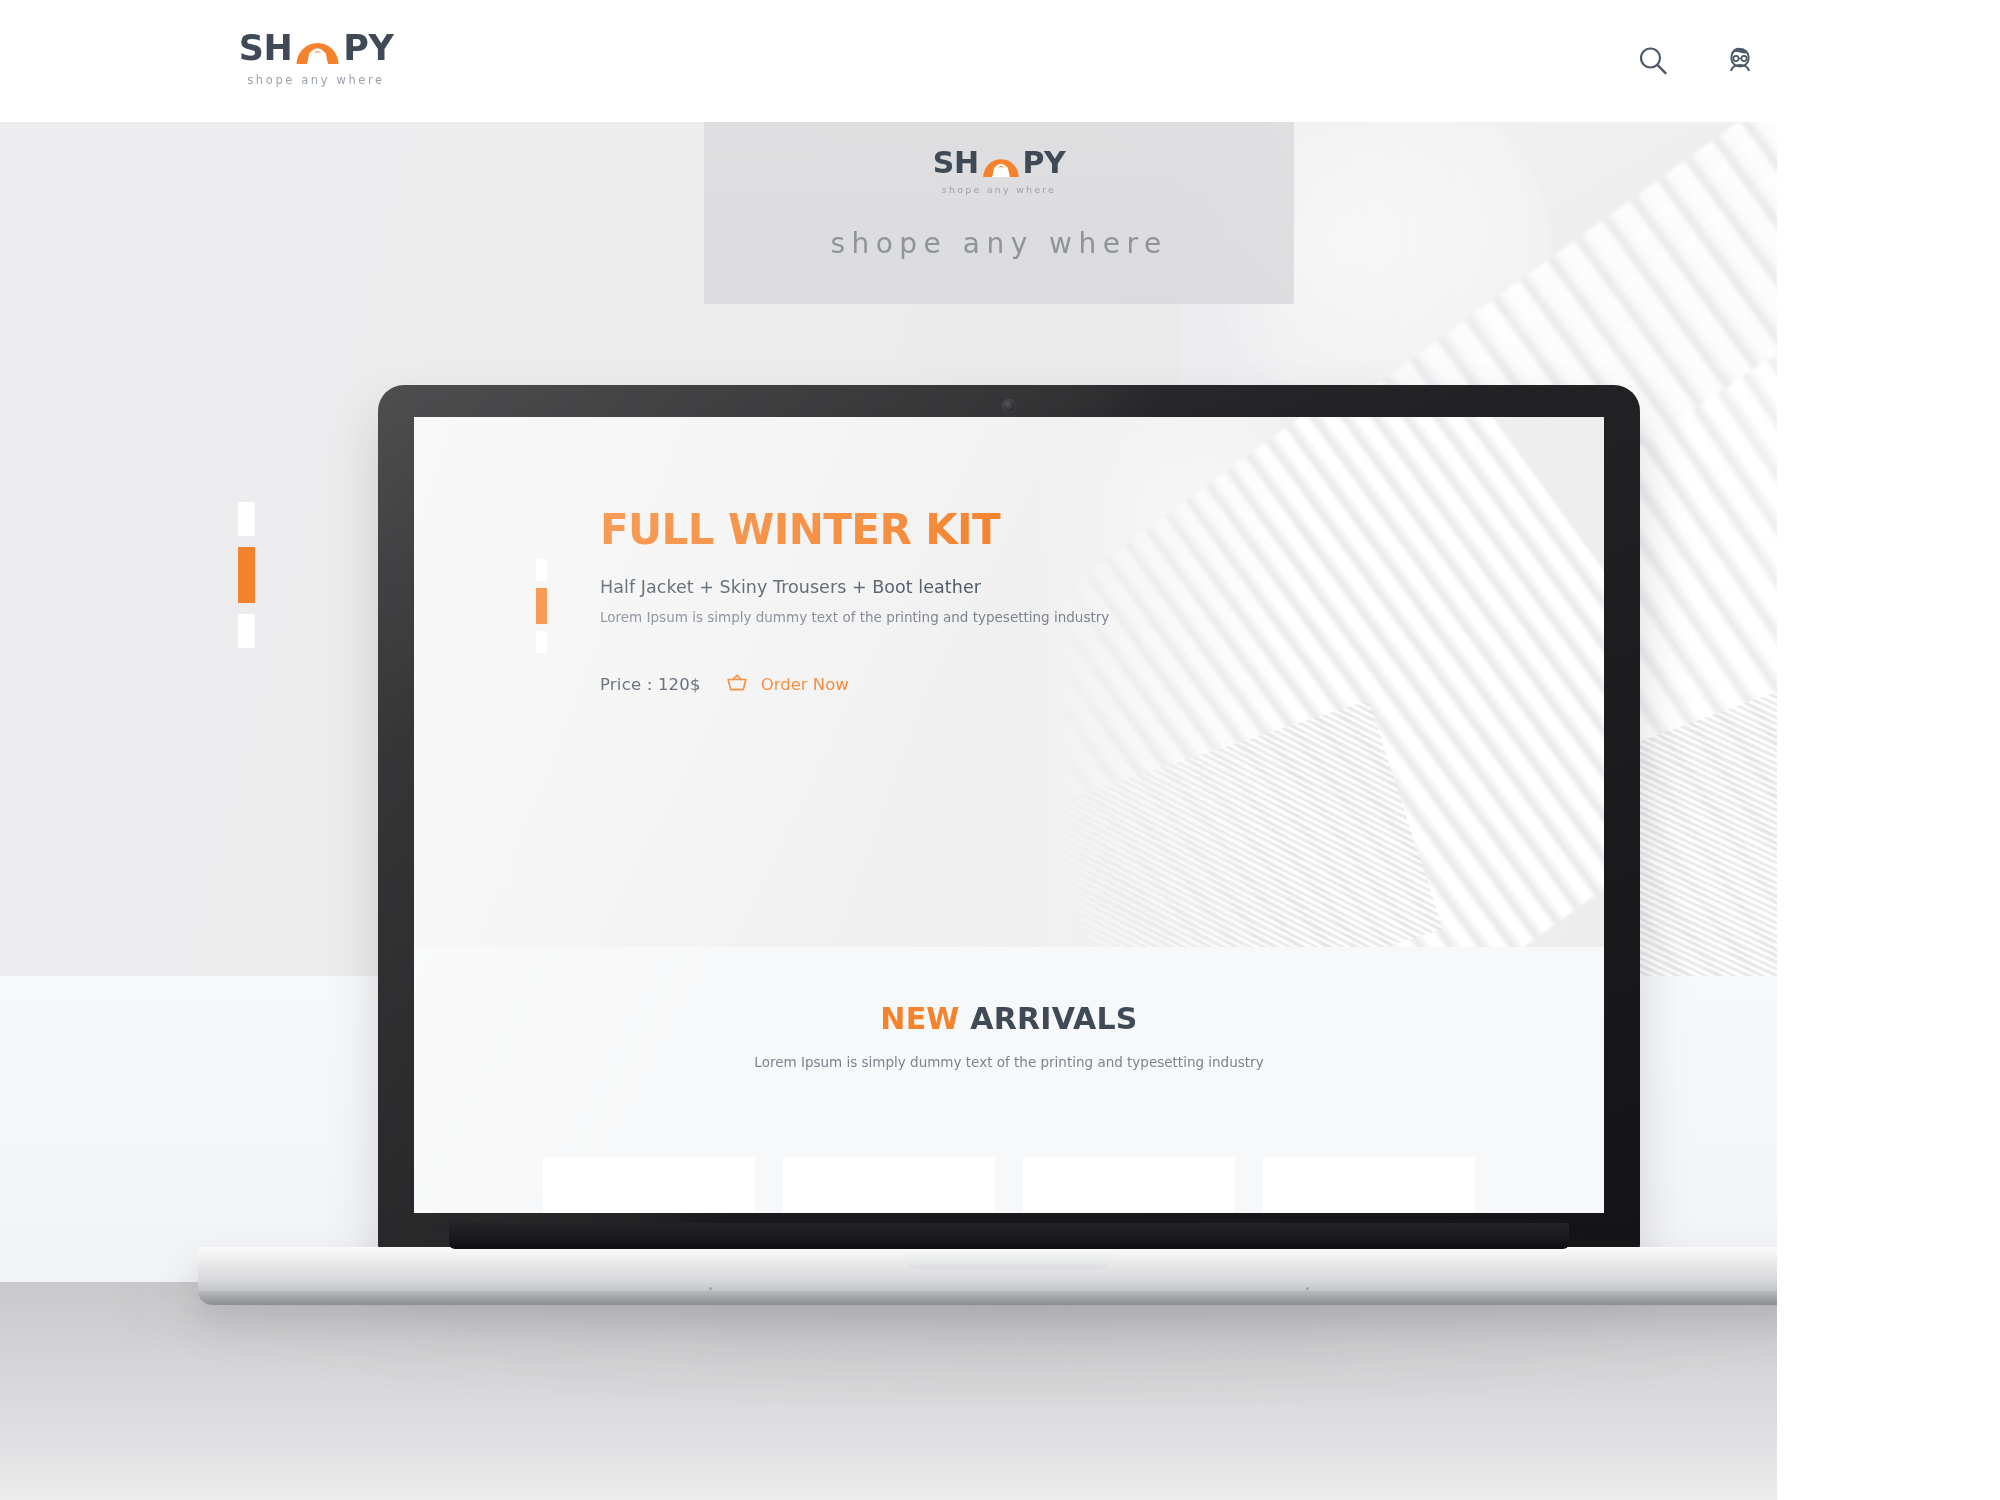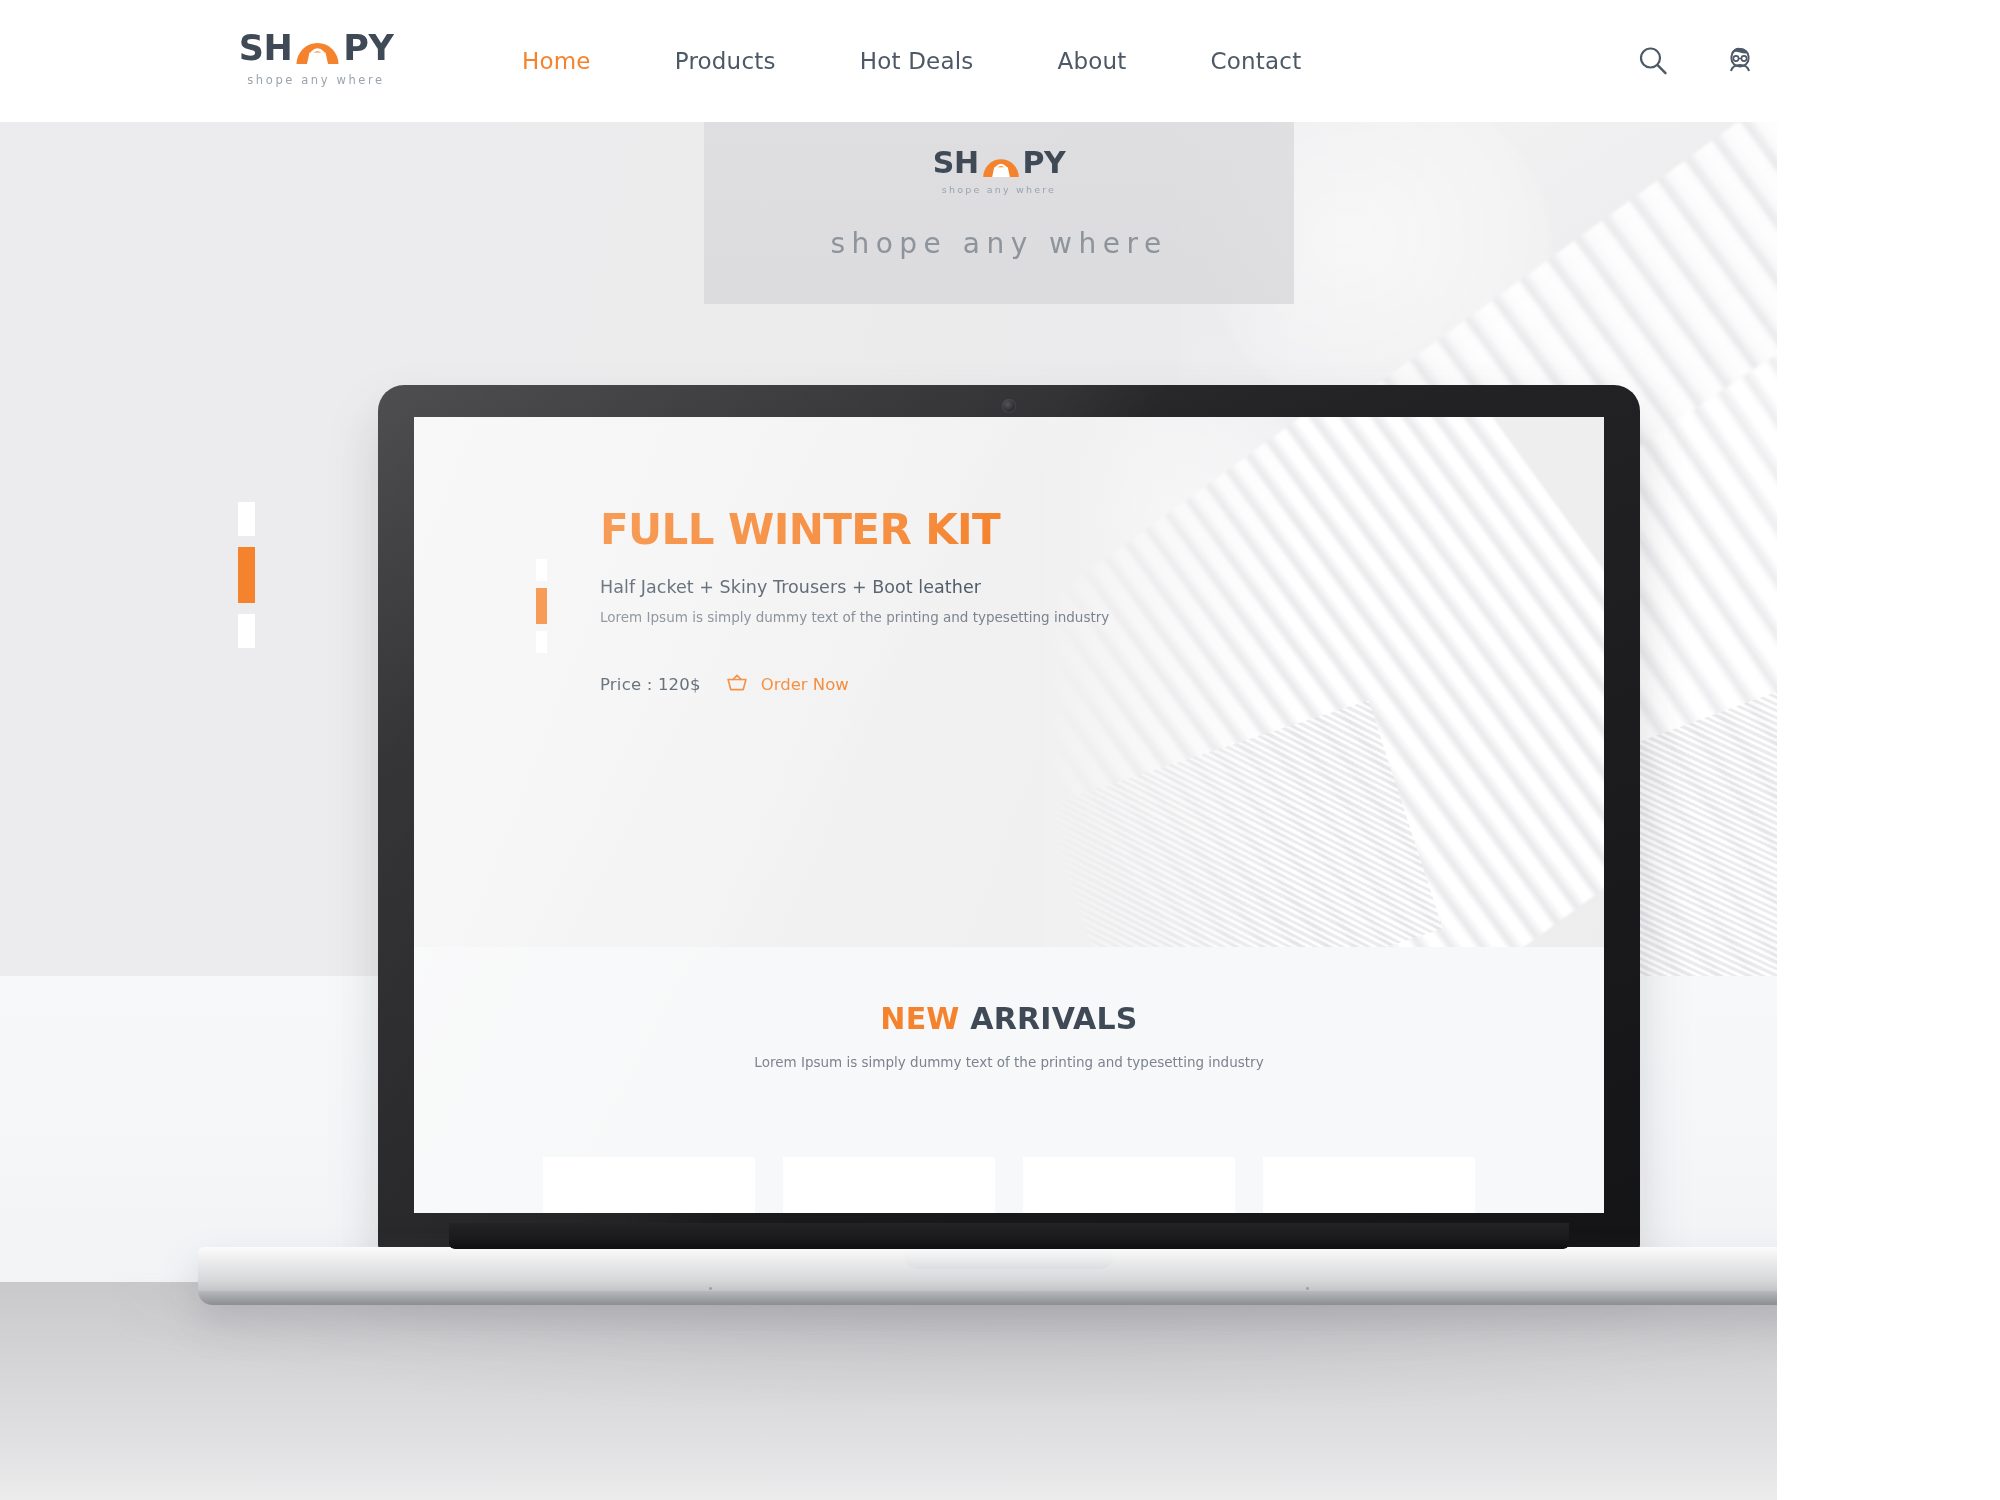--- a/index.html
+++ b/index.html
@@ -530,27 +530,20 @@
             <path d="M1.5 27 A21 21 0 0 1 43.5 27 Z" fill="#f5832d"></path>
             <path d="M12 27 L14.5 15.5 L30.5 15.5 L33 27 Z" fill="#ffffff"></path>
             <path d="M17 15.5 Q22.5 10 28 15.5" fill="none" stroke="#ffffff" stroke-width="2.6" stroke-linecap="round"></path>
           </svg>
         </span>
         <span class="logo-txt">PY</span>
       </div>
       <div class="logo-sub">shope any where</div>
     </div>
 
-    <nav class="nav">
-      <a href="#" class="active">Home</a>
-      <a href="#">Products</a>
-      <a href="#">Hot Deals</a>
-      <a href="#">About</a>
-      <a href="#">Contact</a>
-    </nav>
 
     <div class="header-icons">
 
       <span class="hicon">
         <svg width="34" height="34" viewBox="0 0 34 34">
           <circle cx="14.5" cy="14" r="9.5" fill="none" stroke="#4d5966" stroke-width="2.2"></circle>
           <line x1="21.6" y1="21.2" x2="29.5" y2="29.2" stroke="#4d5966" stroke-width="2.4" stroke-linecap="round"></line>
         </svg>
       </span>
 

